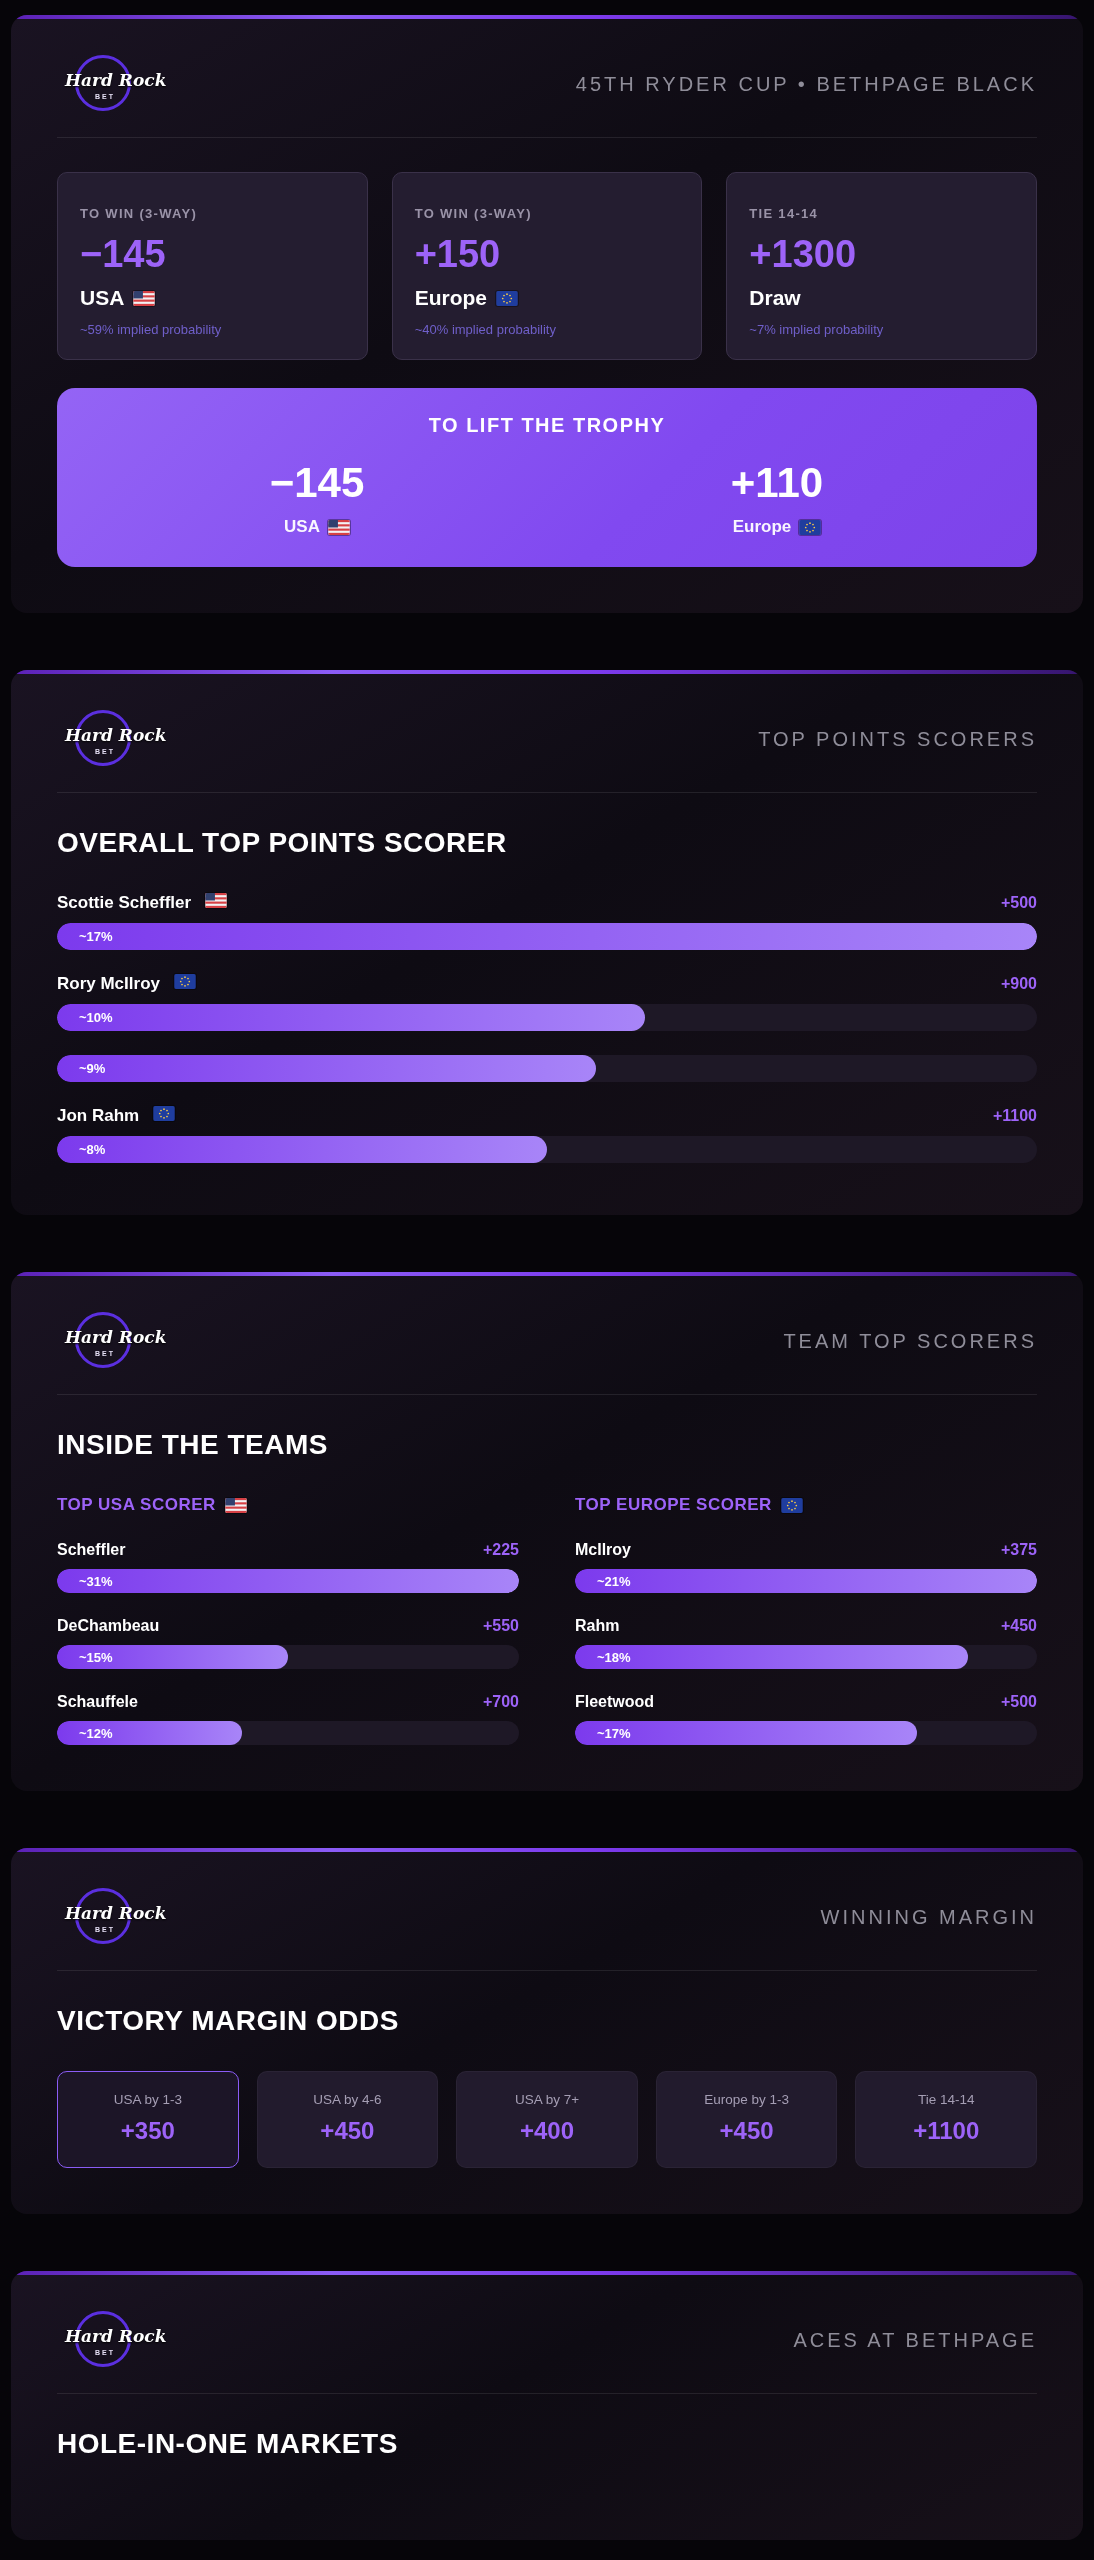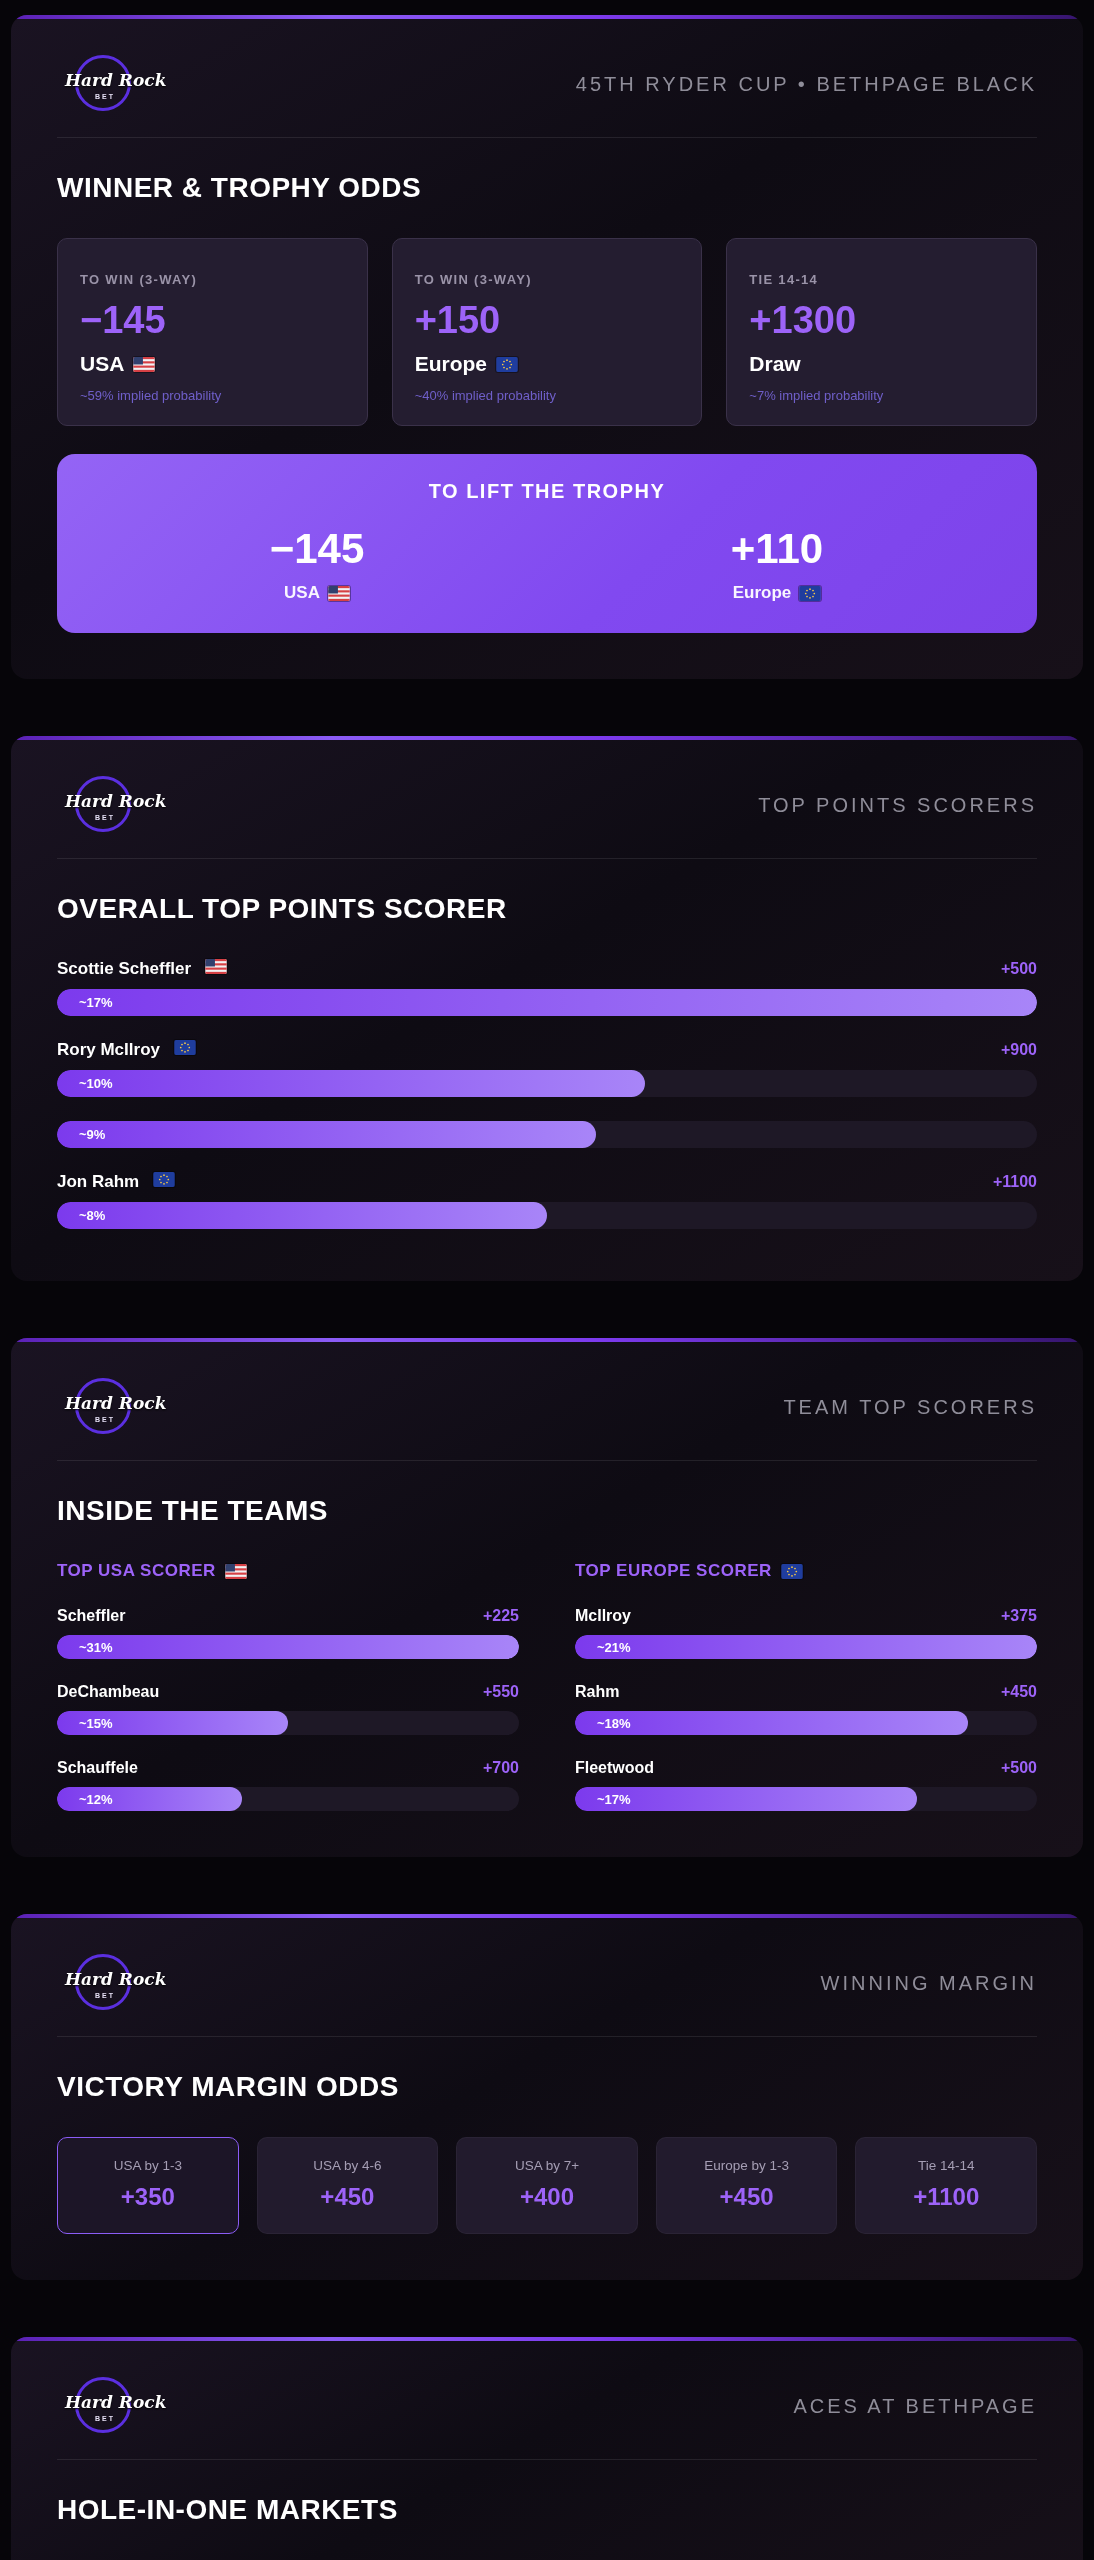--- a/index.html
+++ b/index.html
@@ -105,21 +105,20 @@
 <section class="card">
   <div class="card-head">
     <div class="logo">
       <div class="logo-ring"></div>
       <div class="logo-text">Hard Rock</div>
       <div class="logo-sub">BET</div>
     </div>
     <div class="badge-title">45TH RYDER CUP • BETHPAGE BLACK</div>
   </div>
   <div class="head-divider"></div>
-  <h2 class="section-title">WINNER &amp; TROPHY ODDS</h2>
 
   <div class="odds-grid">
     <div class="odds-box">
       <div class="box-label">TO WIN (3-WAY)</div>
       <div class="box-odds">−145</div>
       <div class="box-team">
         <span>USA</span>
         <svg class="flag" viewBox="0 0 20 14">
             <rect width="20" height="14" fill="#f2f2f4"></rect>
             <rect y="0" width="20" height="2" fill="#d64045"></rect>

